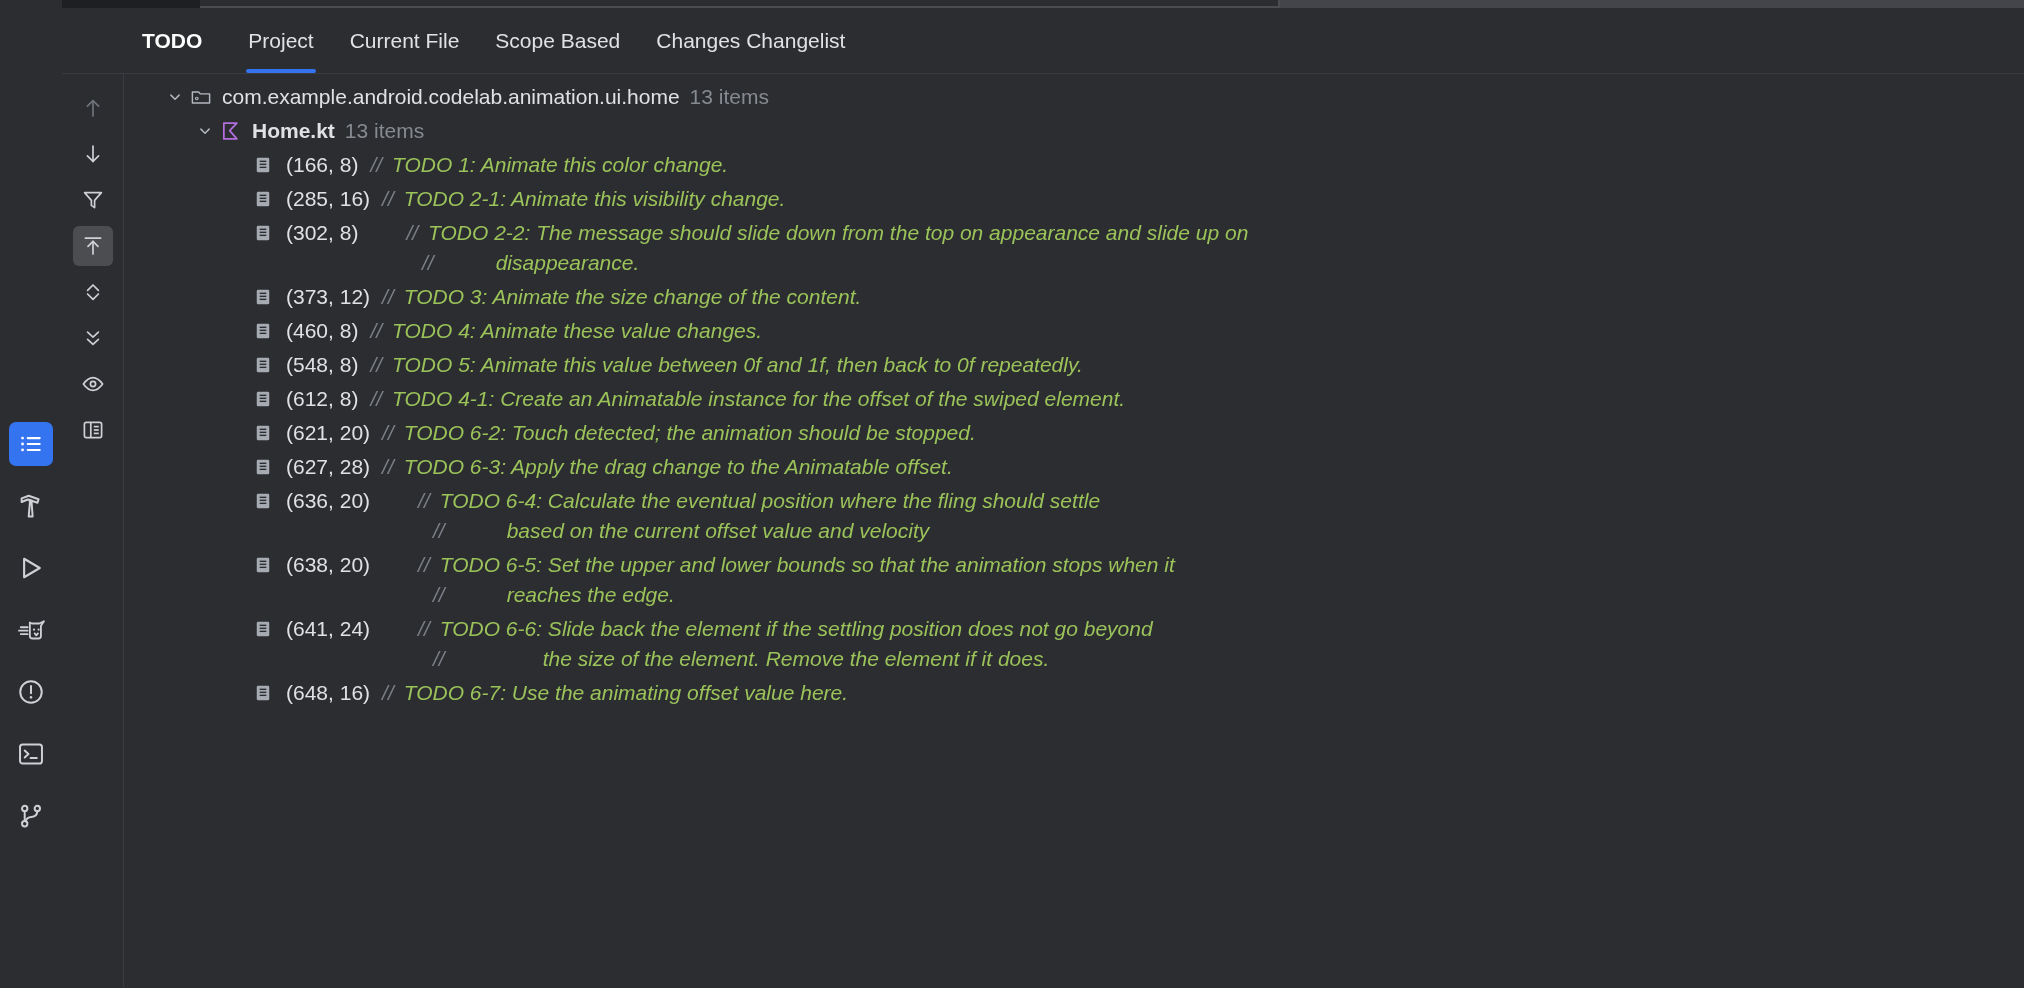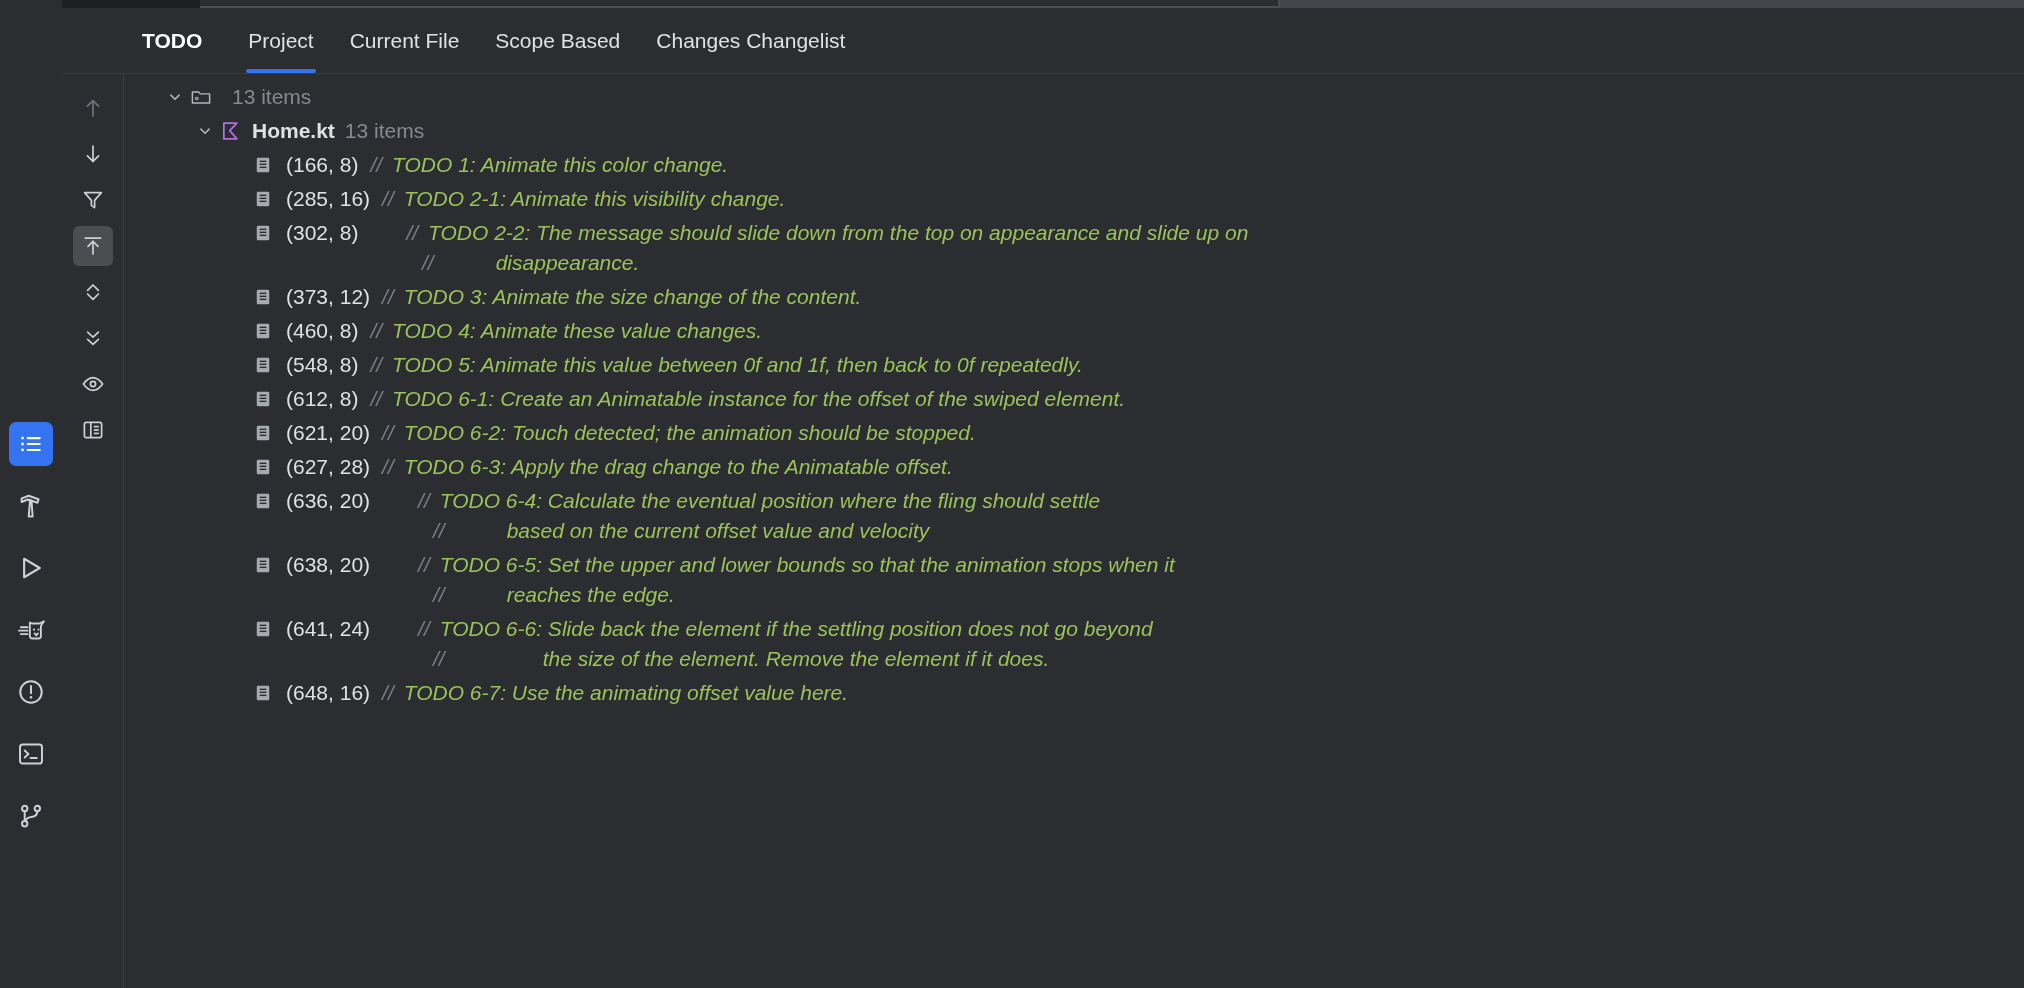--- a/index.html
+++ b/index.html
@@ -304,20 +304,21 @@
                 <path d="M6.5 9.5 L12 15 L17.5 9.5"></path>
               </svg>
           </div>
           <div class="ic">
             <svg width="22" height="22" viewBox="0 0 24 24" fill="none" stroke="#b4b8bf" stroke-width="1.6" stroke-linejoin="round">
               <path d="M2.6 6.6 L9.4 6.6 L11.2 8.6 L21.4 8.6 L21.4 18.6 L2.6 18.6 Z"></path>
               <circle cx="7.4" cy="13.6" r="2" fill="#b4b8bf" stroke="none"></circle>
               <circle cx="7.4" cy="13.6" r="0.75" fill="#2b2d30" stroke="none"></circle>
             </svg>
           </div>
+          <span class="label">com.example.android.codelab.animation.ui.home</span>
           <span class="muted">13 items</span>
         </div>
 
         <div class="row">
           <div style="width:68px;flex:0 0 68px;"></div>
           <div class="chev">
             <svg width="18" height="18" viewBox="0 0 24 24" fill="none" stroke="currentColor" stroke-width="2" stroke-linecap="round" stroke-linejoin="round">
                 <path d="M6.5 9.5 L12 15 L17.5 9.5"></path>
               </svg>
           </div>
@@ -458,21 +459,21 @@
                   <line x1="8" y1="7.6" x2="16" y2="7.6" stroke="#2b2d30" stroke-width="1.7"></line>
                   <line x1="8" y1="11.2" x2="16" y2="11.2" stroke="#2b2d30" stroke-width="1.7"></line>
                   <line x1="8" y1="14.8" x2="16" y2="14.8" stroke="#2b2d30" stroke-width="1.7"></line>
                 </svg>
               </div>
               <div style="display: flex; flex-direction: column;">
                 <div style="height: 34px; line-height: 34px; display: flex; align-items: baseline;">
                   <span class="pos">(612, 8)</span>
                   <span style="display: inline-block; width: 12px;"></span>
                   <span class="slashes">//</span>
-                  <span class="todo-green" style="margin-left: 10px;">TODO 6-1: Create an Animatable instance for the offset of the swiped element.</span>
+                  <span class="todo-green" style="margin-left: 10px;">TODO 4-1: Create an Animatable instance for the offset of the swiped element.</span>
                 </div>
               </div>
             </div>
             <div class="todo-row">
               <div style="width: 126px; flex: 0 0 126px;"></div>
               <div class="todo-icon">
                 <svg width="20" height="20" viewBox="0 0 24 24" fill="none">
                   <rect x="4.5" y="3.2" width="15" height="17.6" rx="1.6" fill="#a6abb3"></rect>
                   <line x1="8" y1="7.6" x2="16" y2="7.6" stroke="#2b2d30" stroke-width="1.7"></line>
                   <line x1="8" y1="11.2" x2="16" y2="11.2" stroke="#2b2d30" stroke-width="1.7"></line>

